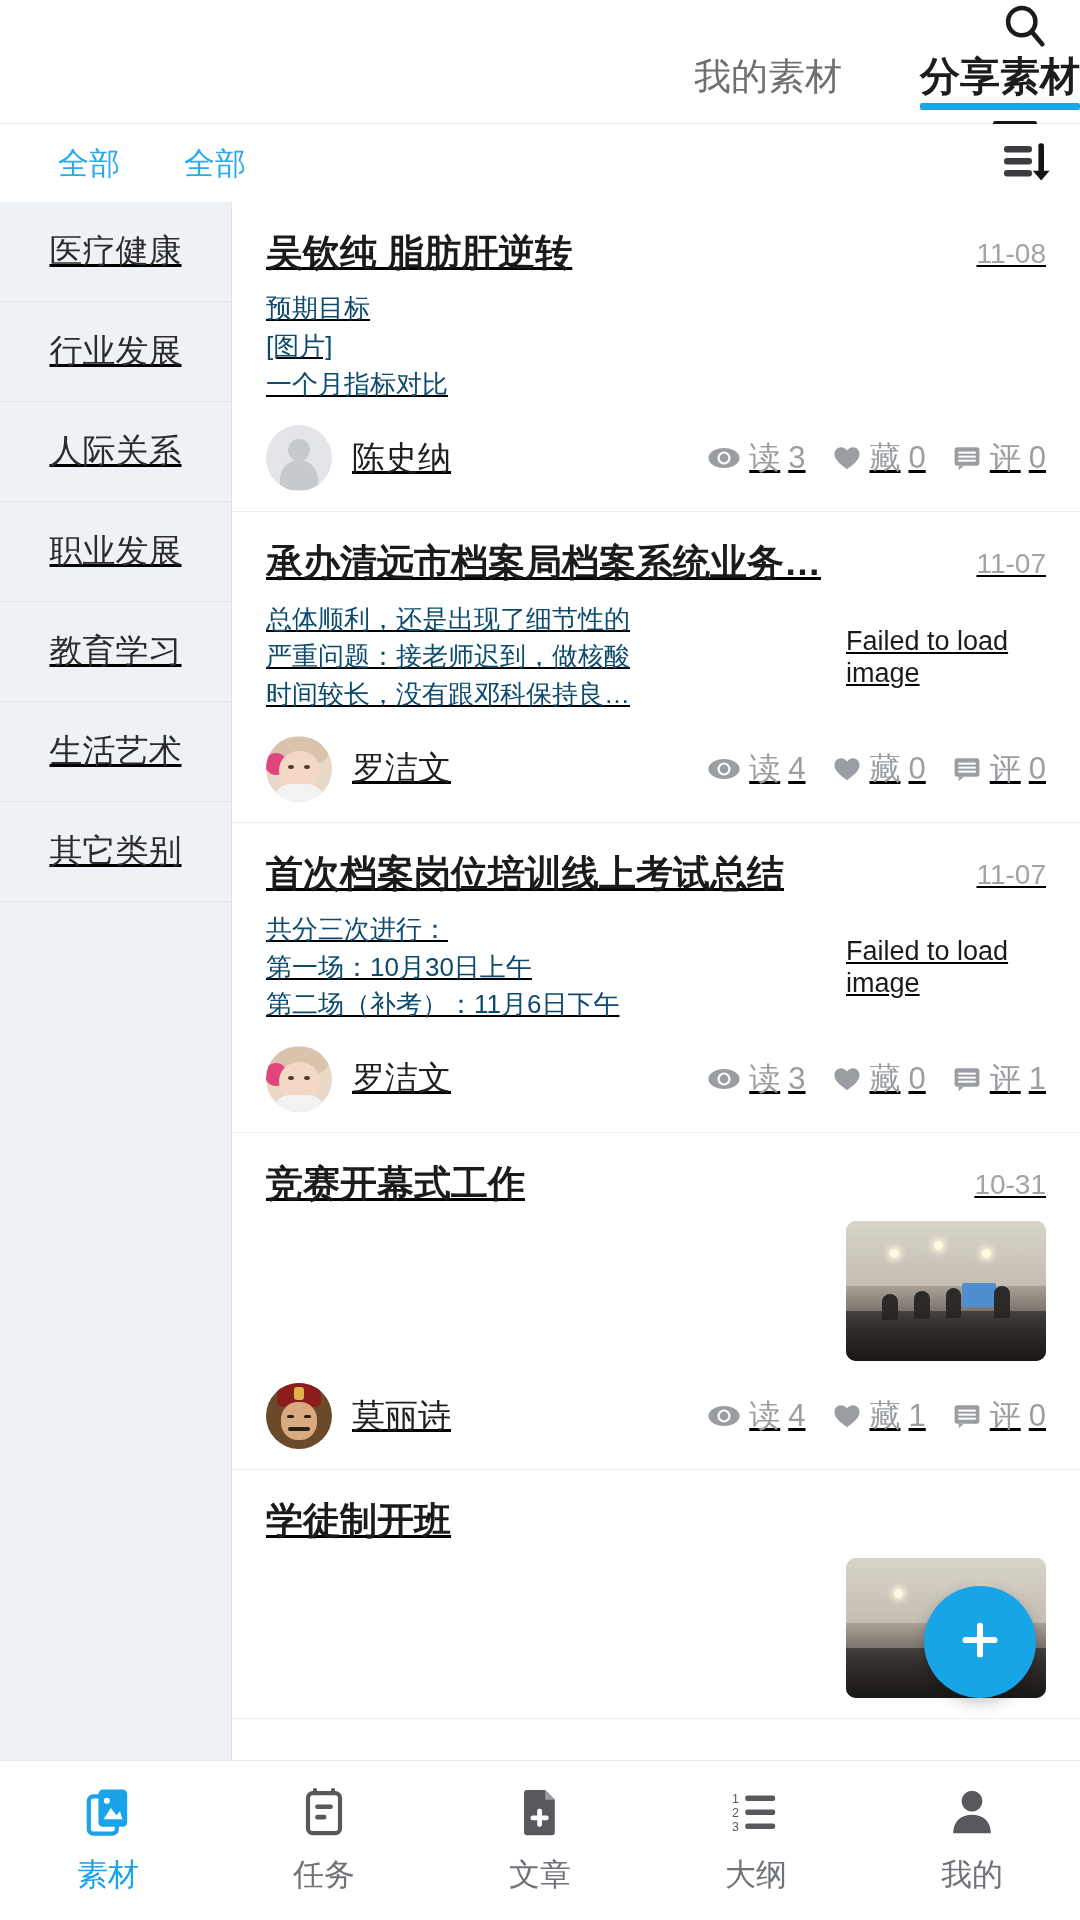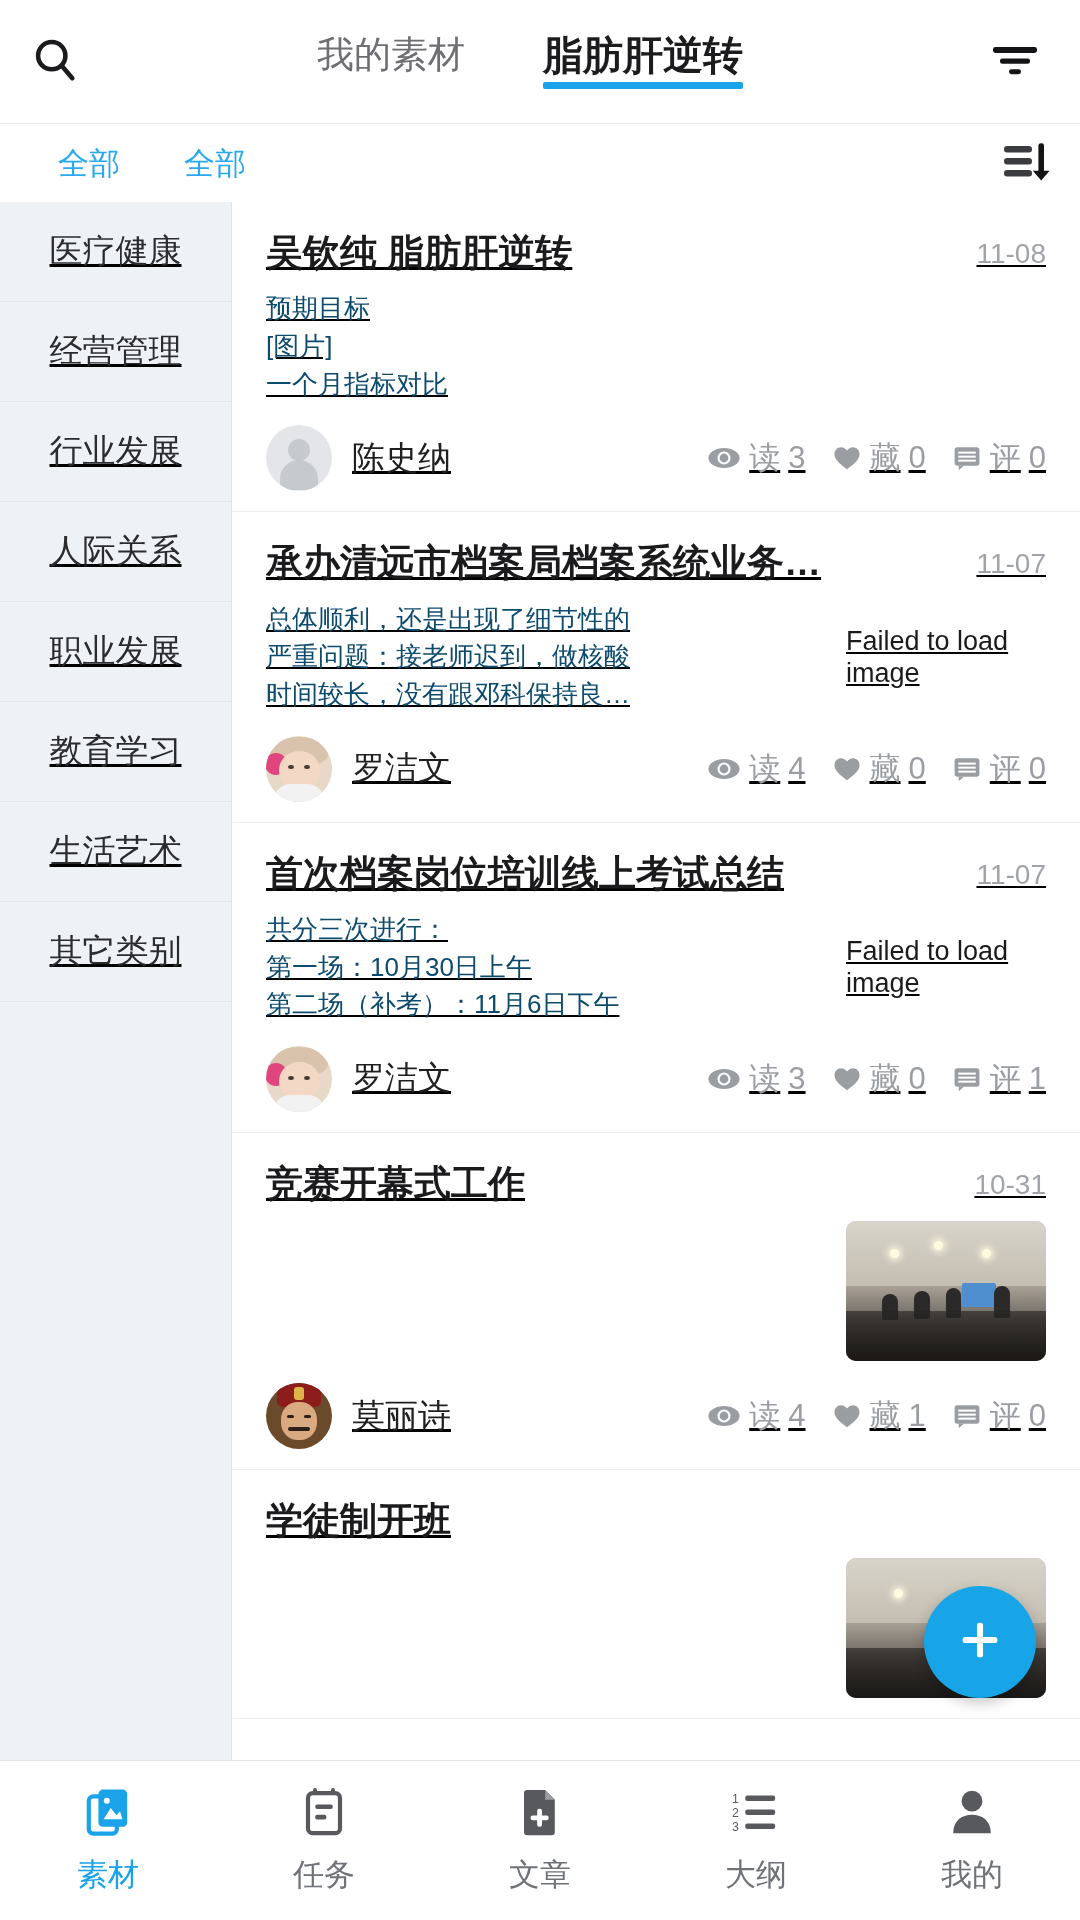--- a/index.html
+++ b/index.html
@@ -21,20 +21,21 @@
 
   
   .topbar {
     height: 124px;
     min-height: 124px;
     background: #ffffff;
     display: flex;
     align-items: flex-end;
     position: relative;
     border-bottom: 1px solid #e8eaed;
+    flex-direction: column;
   }
   .search-btn {
     width: 110px;
     display: flex;
     align-items: center;
     justify-content: center;
     height: 100%;
   }
   .tabs {
     flex: 1;
@@ -336,21 +337,21 @@
           <line x1="15.2" y1="14.8" x2="20" y2="20.4"></line>
         </svg>
       </span>
     </div>
 
     <div class="tabs">
       <div class="tab">
         <span>我的素材</span>
       </div>
       <div class="tab active">
-        <span>脂肪肝逆转</span>
+        <span>分享素材</span>
       </div>
     </div>
 
     <div class="filter-btn">
       <span>
         <svg width="56" height="48" viewBox="0 0 28 24">
           <rect x="3" y="5.5" width="22" height="3.0" rx="1.2" fill="#141416"></rect>
           <rect x="6.5" y="11.2" width="15" height="2.7" rx="1.2" fill="#141416"></rect>
           <rect x="11" y="16.6" width="6" height="2.5" rx="1.2" fill="#141416"></rect>
         </svg>
@@ -376,23 +377,20 @@
         </svg>
       </span>
     </div>
   </div>
 
   <div class="body">
 
     <div class="sidebar">
       <div class="side-item">
         <span>医疗健康</span>
-      </div>
-      <div class="side-item">
-        <span>经营管理</span>
       </div>
       <div class="side-item">
         <span>行业发展</span>
       </div>
       <div class="side-item">
         <span>人际关系</span>
       </div>
       <div class="side-item">
         <span>职业发展</span>
       </div>

